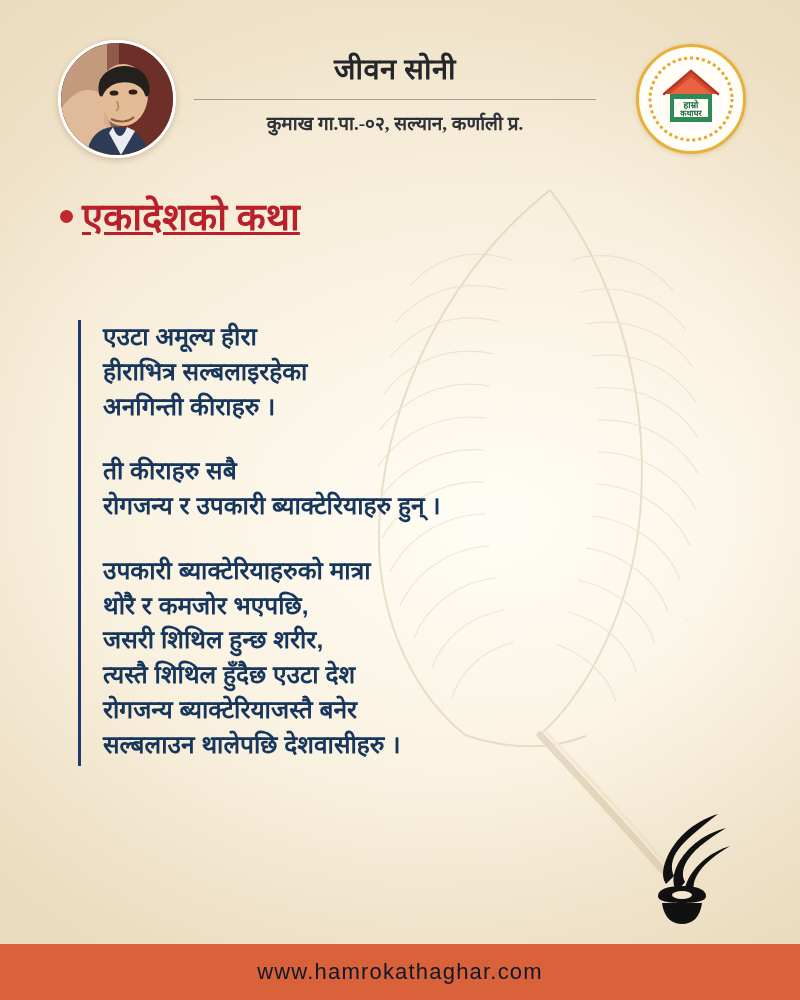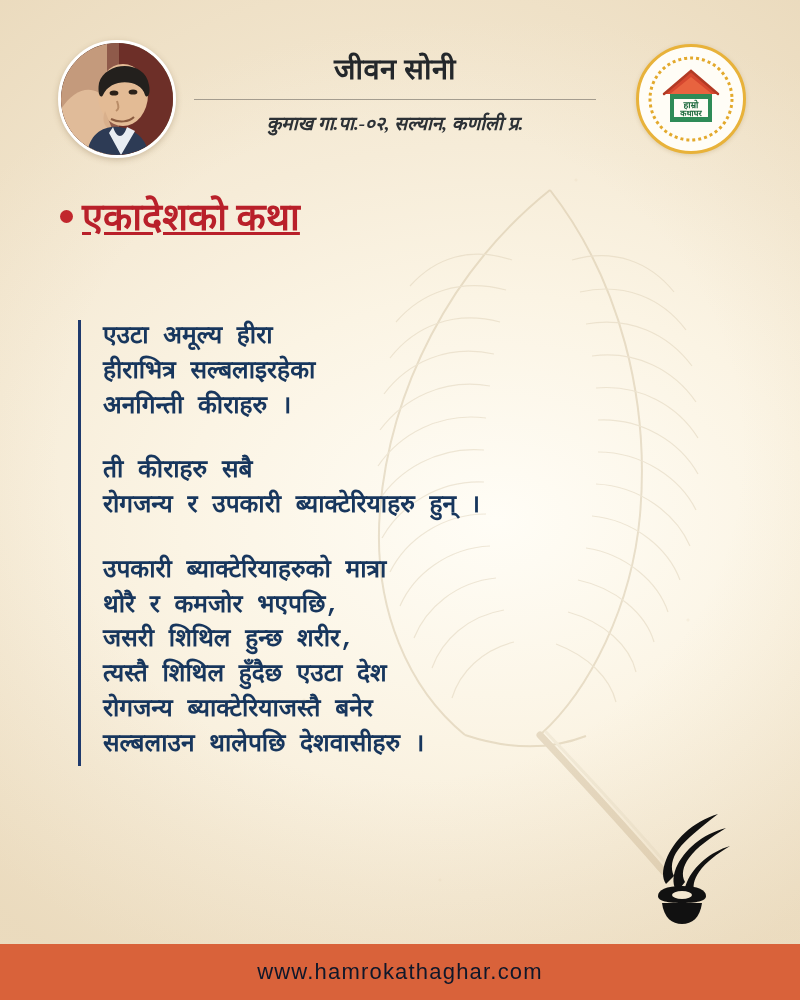--- a/index.html
+++ b/index.html
@@ -92,21 +92,20 @@
     width: 100%;
     height: 1px;
     background: #8a8378;
     opacity: .75;
   }
   .author-address {
     font-family: "Liberation Serif", serif;
     font-weight: bold;
     font-size: 19px;
     color: #2c3136;
-    font-style: italic;
   }
 
   .brand-logo {
     position: absolute;
     right: 10px;
     top: 8px;
     width: 104px;
     height: 104px;
     border-radius: 50%;
     background: #fffdf7;
@@ -150,21 +149,21 @@
     top: 320px;
     width: 560px;
     border-left: 3px solid #1f3a6d;
     padding-left: 22px;
   }
   .stanza {
     margin-bottom: 30px;
   }
   .stanza:last-child { margin-bottom: 3px; }
   .line {
-    font-family: Liberation Mono, monospace;
+    font-family: Liberation Sans, sans-serif;
     font-weight: bold;
     font-size: 24.5px;
     line-height: 1.42;
     color: #17365d;
     white-space: pre;
   }
 
   
   .quill-emblem {
     position: absolute;

